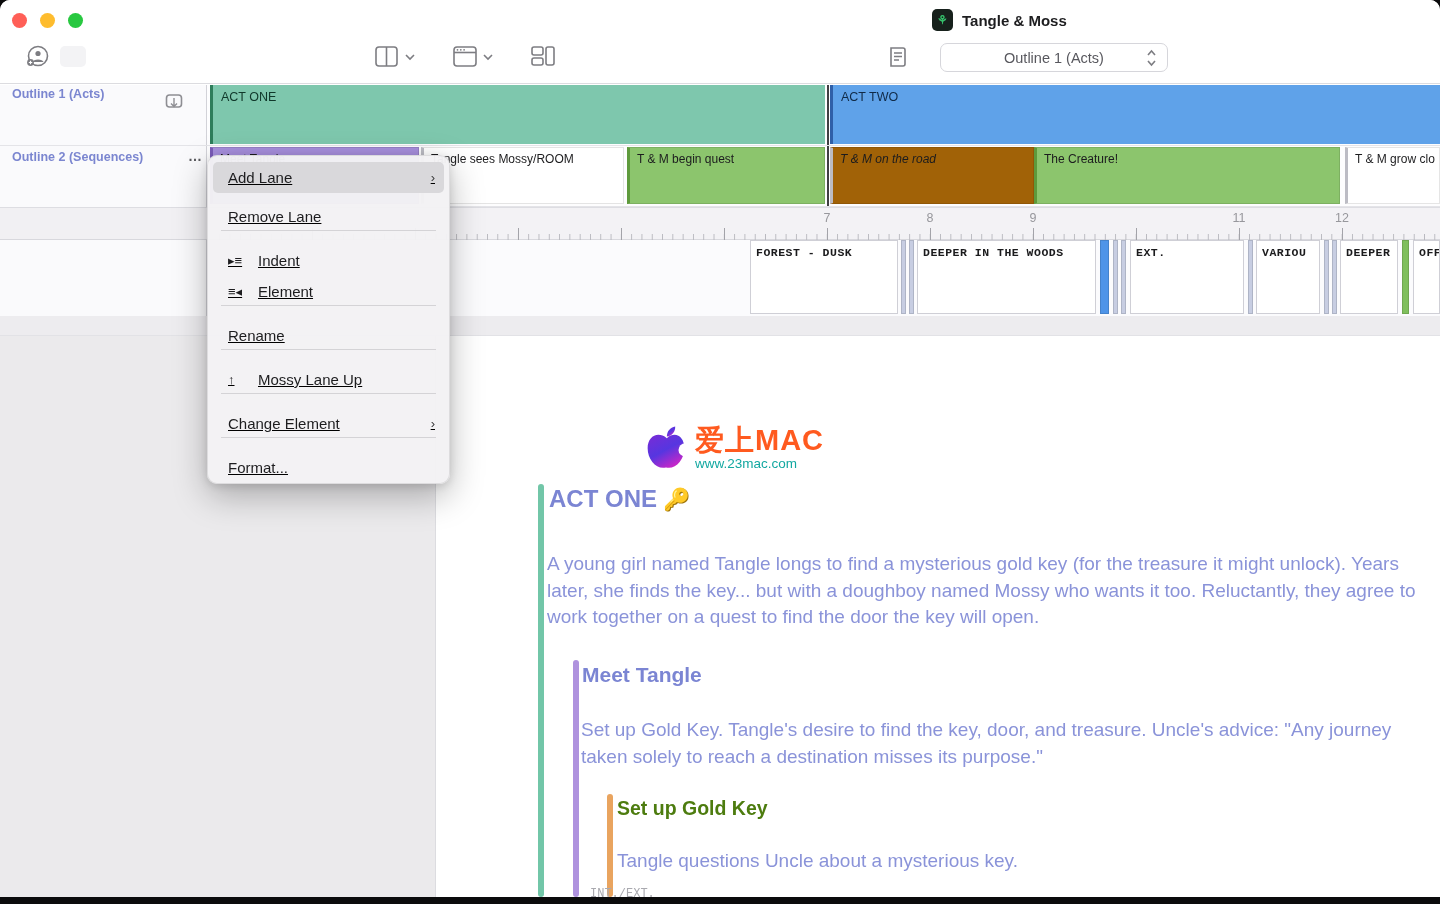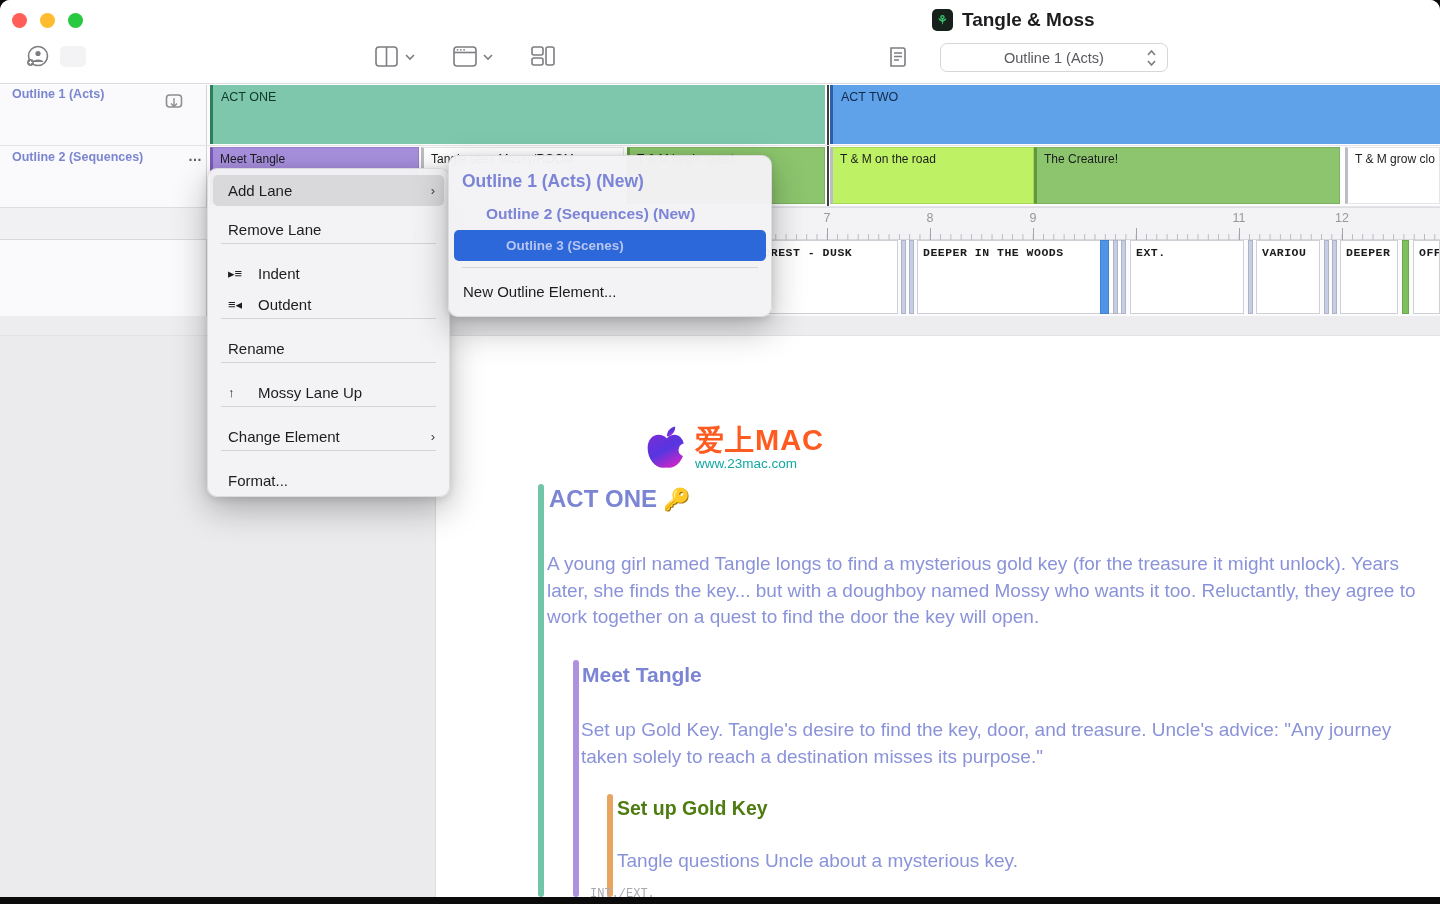--- a/index.html
+++ b/index.html
@@ -13,21 +13,21 @@
   .titlebar { position:absolute; left:0; top:0; width:100%; height:84px; background:#ffffff;
               border-bottom:1px solid #dcdce0; }
   .traffic { position:absolute; top:13px; width:15px; height:15px; border-radius:50%; }
   .t-red { left:12px; background:#ff5f57; }
   .t-yellow { left:40px; background:#febc2e; }
   .t-green { left:68px; background:#28c840; }
 
   .title-wrap { position:absolute; left:932px; top:9px; display:flex; align-items:center; gap:9px; }
   .app-icon { width:21px; height:22px; background:#17211c; border-radius:5px; display:flex;
               align-items:center; justify-content:center; color:#35c06b; font-size:12px; font-weight:bold; }
-  .win-title { font-size:19px; font-weight:bold; color:#1d1d1f; }
+  .win-title { font-size:15px; font-weight:bold; color:#1d1d1f; }
 
   .tool-icon { position:absolute; color:#7d7d82; }
   svg.glyph { display:block; stroke:#7d7d82; fill:none; stroke-width:1.6; }
   .chev { position:absolute; top:53px; }
   .ghost-btn { position:absolute; left:60px; top:46px; width:26px; height:21px; border-radius:5px; background:#f3f3f5; }
 
   .outline-select { position:absolute; left:940px; top:43px; width:228px; height:29px; background:#ffffff;
                     border:1px solid #d6d6db; border-radius:7px; display:flex; align-items:center;
                     justify-content:center; font-size:14.5px; color:#58585e; }
   .updown { position:absolute; right:10px; top:4px; }
@@ -93,21 +93,21 @@
 
   .watermark { position:absolute; left:645px; top:88px; display:flex; gap:8px; align-items:center; }
   .wm-text { display:flex; flex-direction:column; line-height:1; }
   .wm-brand { font-size:29px; font-weight:bold; color:#ff5a1f; letter-spacing:1px; }
   .wm-url { font-size:13.5px; color:#13a8a1; margin-top:2px; }
 
   
   .menu { position:absolute; background:rgba(243,242,244,0.97); border-radius:10px;
           border:1px solid rgba(0,0,0,0.09);
           box-shadow:0 12px 34px rgba(0,0,0,0.28), 0 2px 8px rgba(0,0,0,0.12); z-index:50; }
-  #context-menu { left:207px; top:168px; width:243px; padding:6px 0 8px 0; }
+  #context-menu { left:207px; top:155px; width:243px; padding:6px 0 8px 0;text-decoration:underline; }
   #add-lane-submenu { left:448px; top:155px; width:324px; padding:8px 0 8px 0; z-index:55; }
 
   .mi { height:31px; display:flex; align-items:center; font-size:15px; color:#1d1d1f;
         padding:16px 14px 0 20px; position:relative; }
   .mi.hl { background:#d9d8db; border-radius:5px; margin:0 5px; padding:0 9px 0 15px; }
   .mi .mi-icon { width:30px; display:flex; align-items:center; color:#1d1d1f; font-size:13px; }
   .mi .spacer { flex:1; }
   .mi .sub-arrow { font-size:13px; color:#3a3a3c; }
   .menu-sep { height:13px; display:flex; align-items:center; padding:0 13px; }
   .menu-sep div { width:100%; height:1px; background:#d4d3d6; }
@@ -197,21 +197,21 @@
 
   <div class="timeline">
     <div class="lane1" id="lane1">
         <div class="tl-block" style="left: 210px; width: 615px; background: rgb(126, 199, 173); border-left: 3px solid rgb(46, 125, 91); color: rgb(16, 56, 42);">ACT ONE</div>
         <div class="tl-block" style="left: 830px; width: 610px; background: rgb(95, 162, 233); border-left: 3px solid rgb(47, 95, 168); color: rgb(16, 42, 71);">ACT TWO</div>
       </div>
     <div class="lane2" id="lane2">
         <div class="tl-card" style="left: 210px; width: 209px; background: rgb(167, 143, 221); border-left: 3px solid rgb(122, 91, 184);">Meet Tangle</div>
         <div class="tl-card" style="left: 421px; width: 203px; background: rgb(255, 255, 255); border-left: 3px solid rgb(188, 188, 196);">Tangle sees Mossy/ROOM</div>
         <div class="tl-card" style="left: 627px; width: 198px; background: rgb(140, 197, 109); border-left: 3px solid rgb(94, 154, 60);">T &amp; M begin quest</div>
-        <div class="tl-card" style="left: 830px; width: 204px; background: #bef264; border-left: 3px solid rgb(188, 188, 196);">T &amp; M on the road</div>
+        <div class="tl-card" style="left: 830px; width: 204px; background: #a16207; border-left: 3px solid rgb(188, 188, 196); font-style: italic;">T &amp; M on the road</div>
         <div class="tl-card" style="left: 1034px; width: 306px; background: rgb(140, 197, 109); border-left: 3px solid rgb(94, 154, 60);">The Creature!</div>
         <div class="tl-card" style="left: 1345px; width: 95px; background: rgb(255, 255, 255); border-left: 3px solid rgb(188, 188, 196);">T &amp; M grow clo</div>
       </div>
     <div class="act-sep"></div>
 
     <div class="row-line" style="top:60px;"></div>
     <div class="row-line" style="top:121px;"></div>
 
     <div class="ruler">
       <div class="ruler-ticks"></div>
@@ -224,21 +224,21 @@
           <div class="ruler-num" style="left: 1342px;">12</div>
         </div>
     </div>
 
     <div class="script-row">
       <div class="script-label">Script</div>
       <div id="script-items">
           <div class="sc-card" style="left: 750px; width: 148px;">FOREST - DUSK</div>
           <div class="sc-bar" style="left: 901px; width: 5px; background: rgb(199, 205, 226);"></div>
           <div class="sc-bar" style="left: 909px; width: 5px; background: rgb(199, 205, 226);"></div>
-          <div class="sc-card" style="left: 917px; width: 205px;">DEEPER IN THE WOODS</div>
+          <div class="sc-card" style="left: 917px; width: 179px;">DEEPER IN THE WOODS</div>
           <div class="sc-bar" style="left: 1100px; width: 9px; background: rgb(78, 148, 232);"></div>
           <div class="sc-bar" style="left: 1113px; width: 5px; background: rgb(199, 205, 226);"></div>
           <div class="sc-bar" style="left: 1121px; width: 5px; background: rgb(199, 205, 226);"></div>
           <div class="sc-card" style="left: 1130px; width: 114px;">EXT.</div>
           <div class="sc-bar" style="left: 1248px; width: 5px; background: rgb(199, 205, 226);"></div>
           <div class="sc-card" style="left: 1256px; width: 64px;">VARIOU</div>
           <div class="sc-bar" style="left: 1324px; width: 5px; background: rgb(199, 205, 226);"></div>
           <div class="sc-bar" style="left: 1332px; width: 5px; background: rgb(199, 205, 226);"></div>
           <div class="sc-card" style="left: 1340px; width: 58px;">DEEPER</div>
           <div class="sc-bar" style="left: 1402px; width: 7px; background: rgb(127, 191, 92);"></div>
@@ -311,21 +311,21 @@
       <div class="menu-sep">
         <div></div>
       </div>
       <div class="mi">
         <div class="mi-icon">▸≡</div>
         <div>Indent</div>
         <div class="spacer"></div>
       </div>
       <div class="mi">
         <div class="mi-icon">≡◂</div>
-        <div>Outdent</div>
+        <div>Element</div>
         <div class="spacer"></div>
       </div>
       <div class="menu-sep">
         <div></div>
       </div>
       <div class="mi">
         <div>Rename</div>
         <div class="spacer"></div>
       </div>
       <div class="menu-sep">
@@ -346,23 +346,14 @@
       </div>
       <div class="menu-sep">
         <div></div>
       </div>
       <div class="mi">
         <div>Format...</div>
         <div class="spacer"></div>
       </div>
     </div>
 
-  <div class="menu" id="add-lane-submenu">
-      <div class="sub-item sub-l1">Outline 1 (Acts) (New)</div>
-      <div class="sub-item sub-l2">Outline 2 (Sequences) (New)</div>
-      <div class="sub-item sub-l3 sel">Outline 3 (Scenes)</div>
-      <div class="menu-sep">
-        <div></div>
-      </div>
-      <div class="sub-item sub-plain">New Outline Element...</div>
-    </div>
 
 </div>
 
 </body></html>

